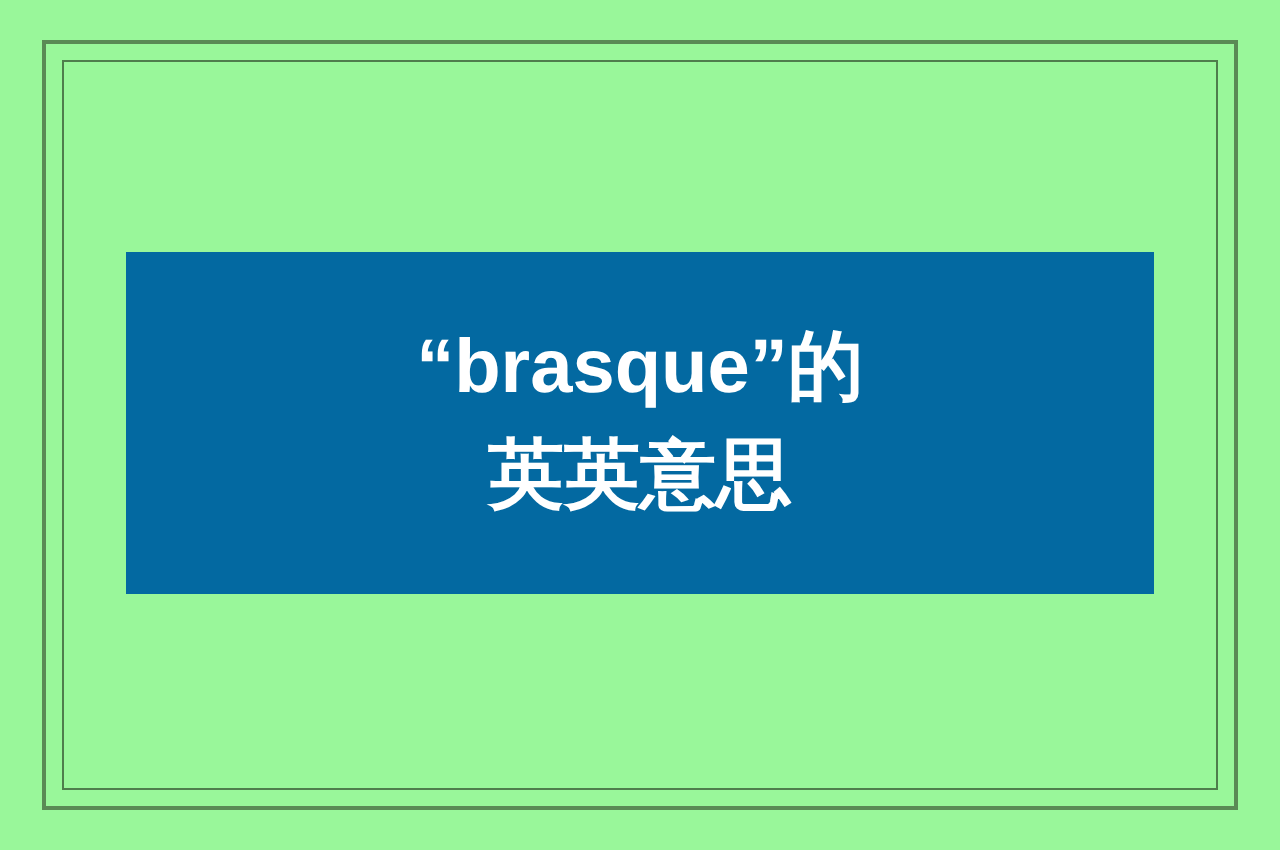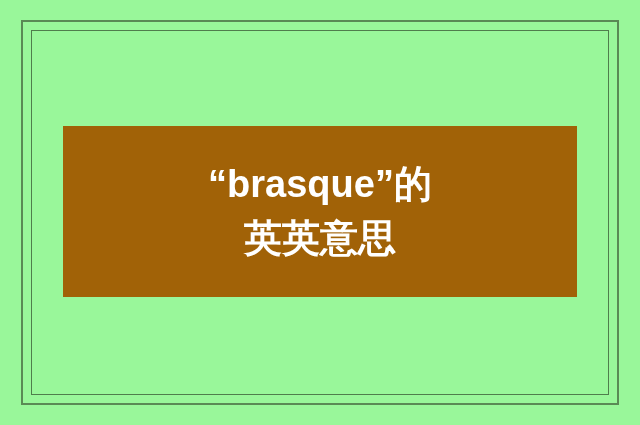--- a/index.html
+++ b/index.html
@@ -37,21 +37,21 @@
     box-sizing: border-box;
   }
 
   
   .panel {
     position: absolute;
     left: 63px;
     top: 126px;
     width: 514px;
     height: 171px;
-    background: #a16207;
+    background: #0369a1;
     box-sizing: border-box;
     display: flex;
     align-items: center;
     justify-content: center;
   }
 
   .title {
     color: #ffffff;
     font-size: 38px;
     font-weight: bold;

